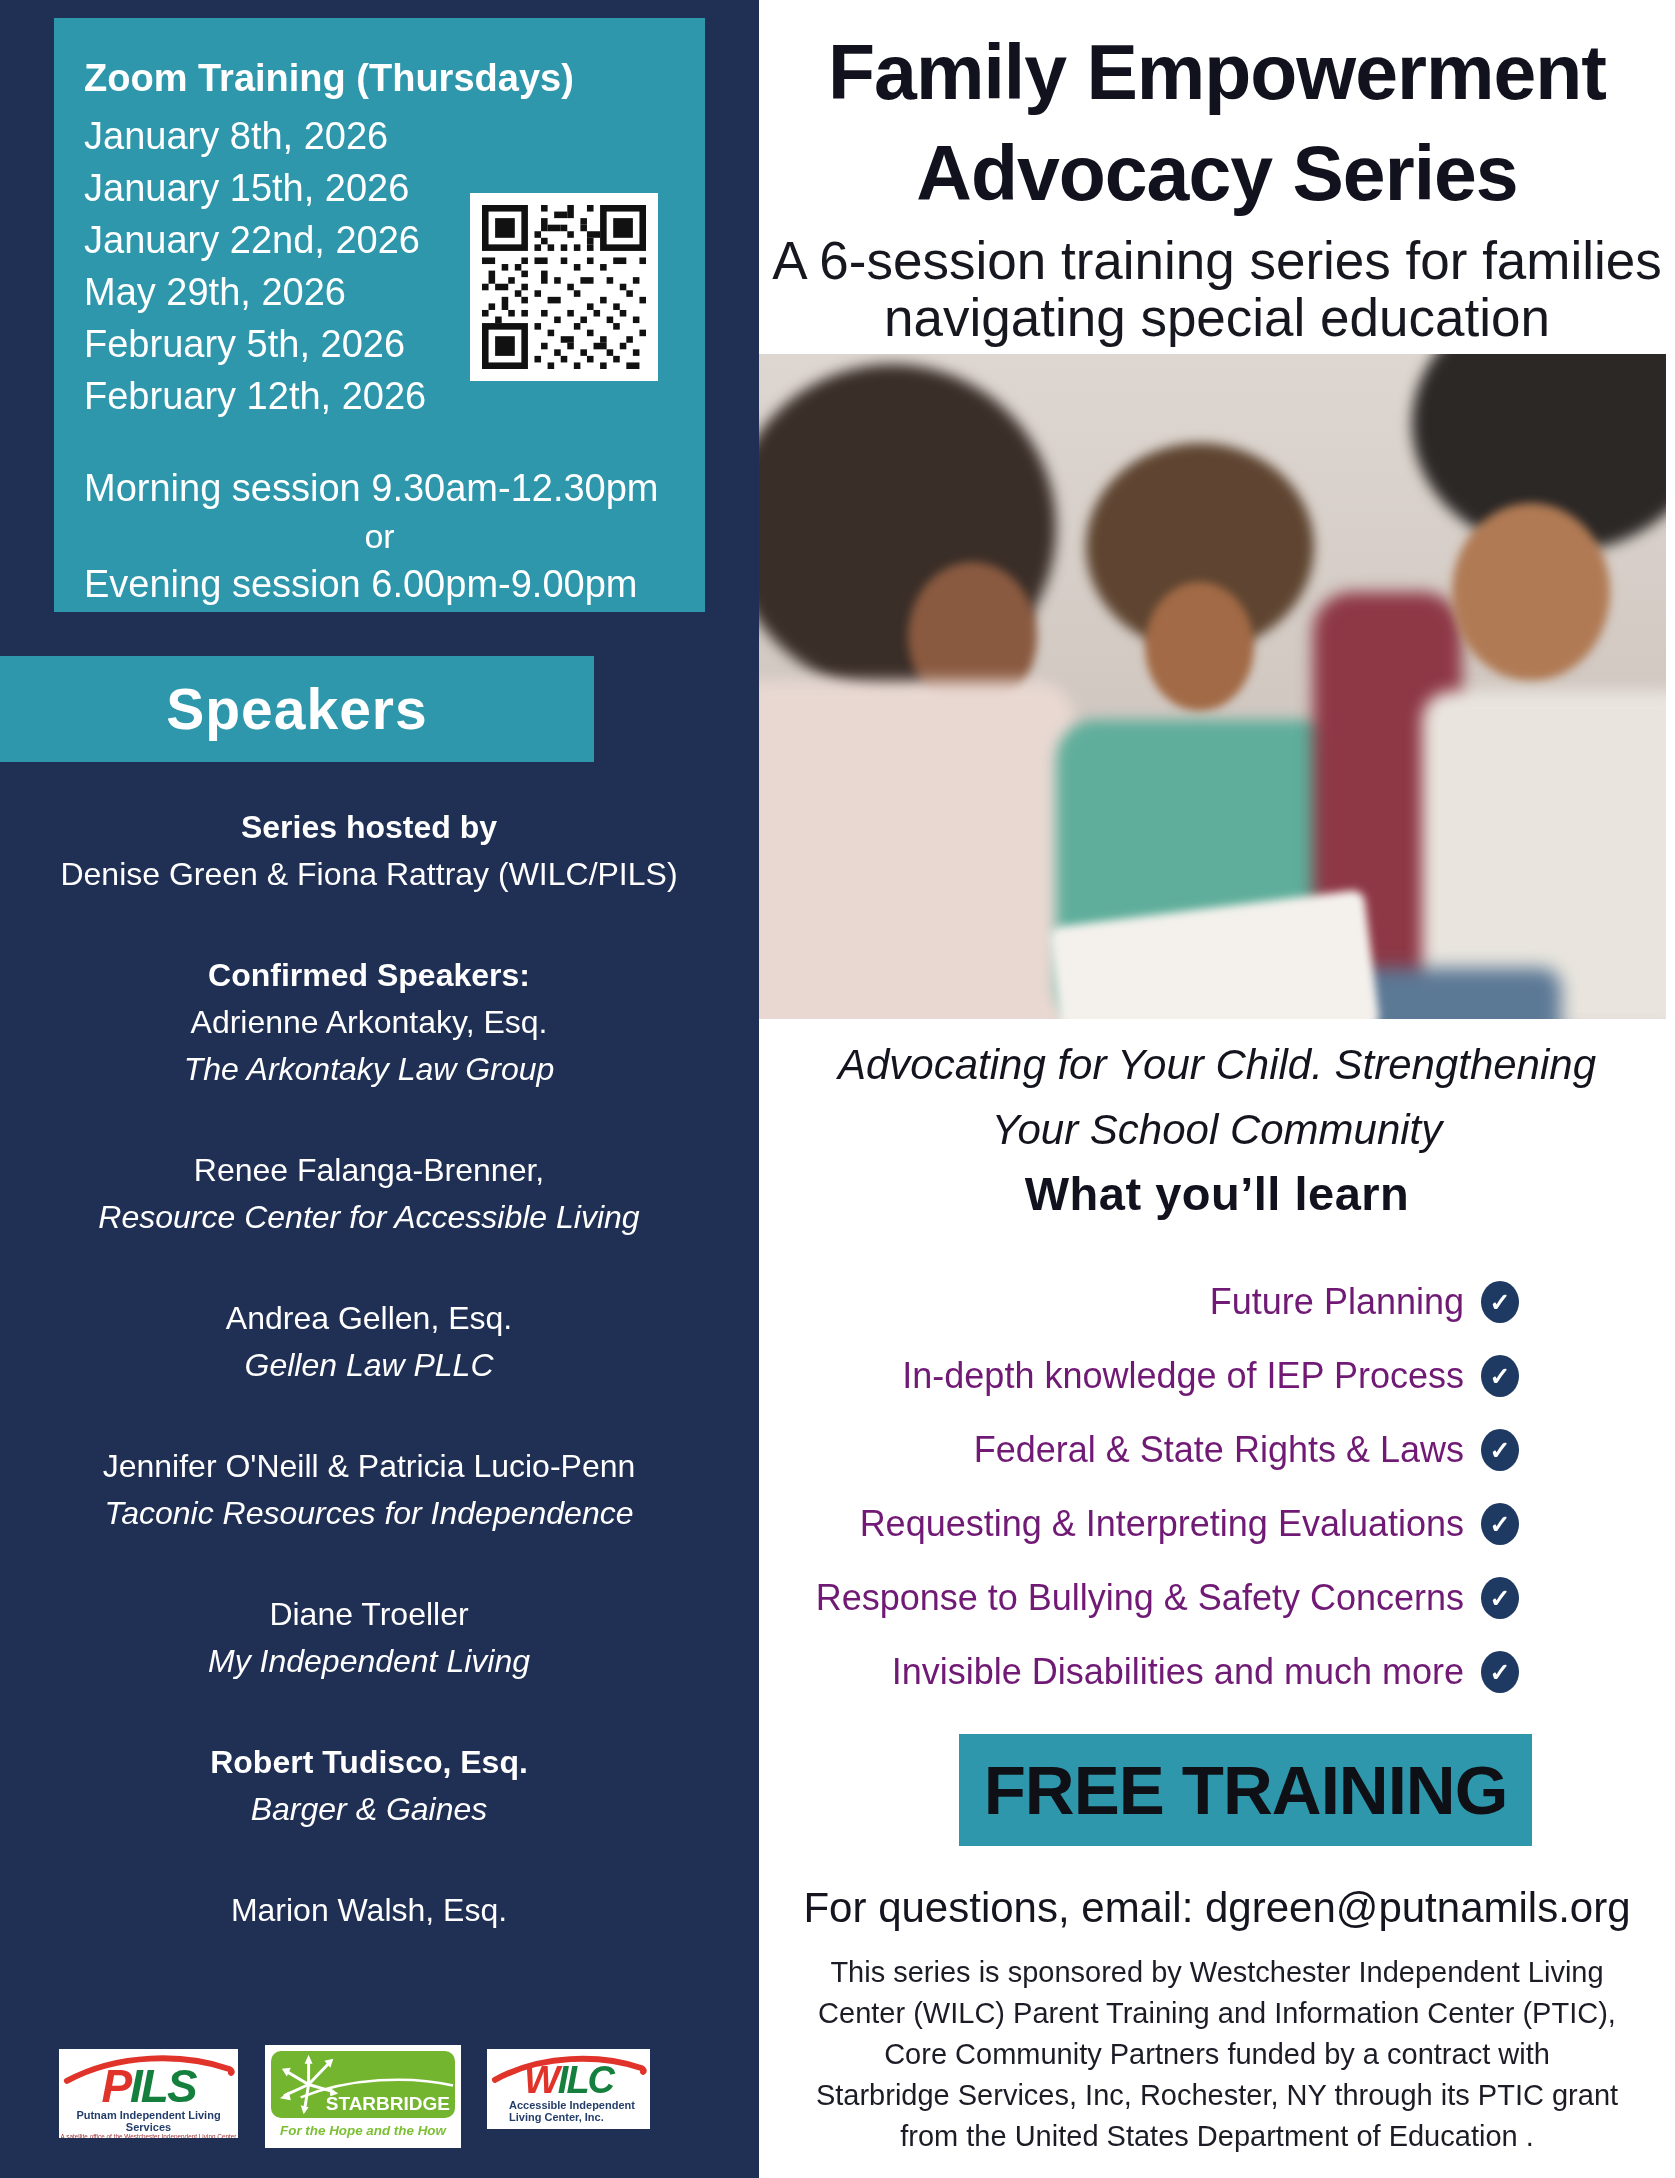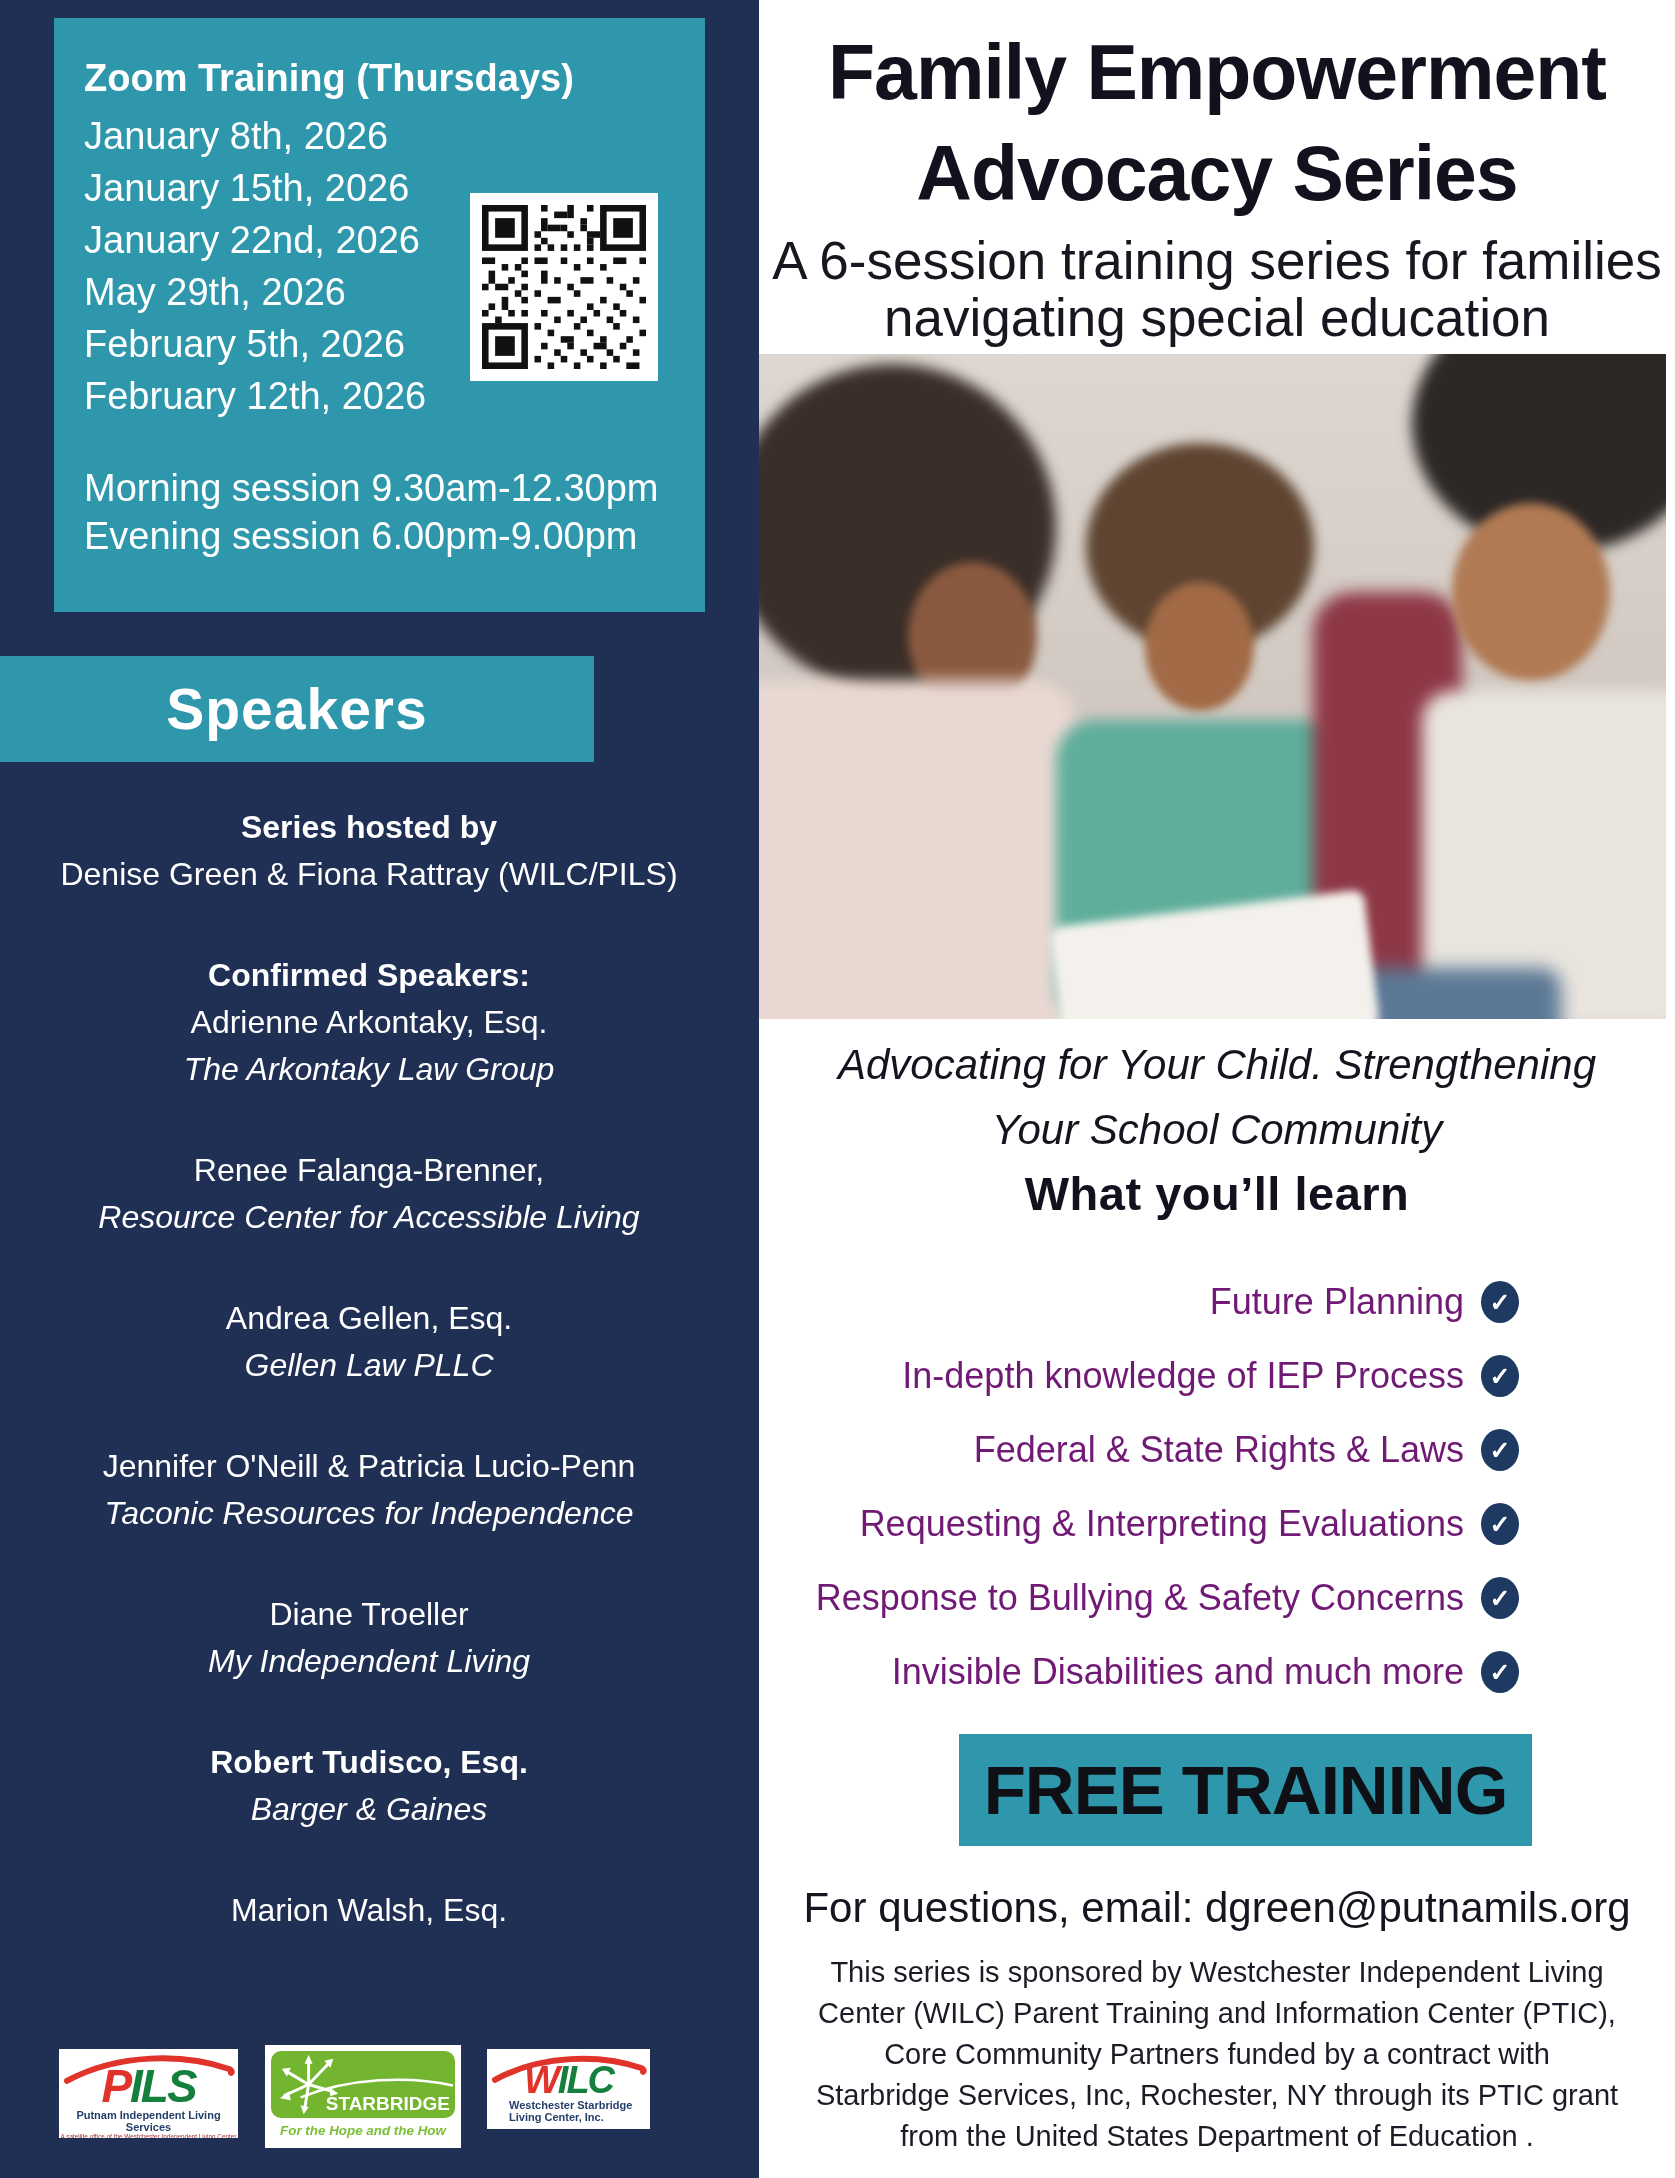--- a/index.html
+++ b/index.html
@@ -251,20 +251,21 @@
               <rect x="16" y="23" width="1" height="1"></rect>
               <rect x="18" y="24" width="1" height="1"></rect>
               <rect x="20" y="23" width="1" height="1"></rect>
               <rect x="22" y="24" width="2" height="1"></rect>
           </g>
         </svg>
       </div>
 
       <div class="sessions">
         <p>Morning session 9.30am-12.30pm</p>
+        <p class="or-line">or</p>
         <p>Evening session 6.00pm-9.00pm</p>
       </div>
     </section>
 
     <div class="speakers-band">
       <h2>Speakers</h2>
     </div>
 
     <section class="speakers">
       <div class="grp">
@@ -336,21 +337,21 @@
           <span class="star-name">STARBRIDGE</span>
         </div>
         <div class="star-tag">For the Hope and the How</div>
       </div>
 
       <div class="logo logo-wilc">
         <svg class="arc-svg" viewBox="0 0 165 32">
           <path d="M8,28 C55,2 115,2 156,16 q4,2 2,4" stroke="#E0342B" stroke-width="6" fill="none" stroke-linecap="round"></path>
         </svg>
         <div class="acro"><span class="red">W</span><span class="nvy">ILC</span></div>
-        <div class="logo-sub">Westchester Starbridge</div>
+        <div class="logo-sub">Accessible Independent</div>
         <div class="logo-sub">Living Center, Inc.</div>
       </div>
 
     </div>
   </aside>
 
   <main class="right-col">
 
     <h1 class="main-title pre">Family Empowerment
 Advocacy Series</h1>

